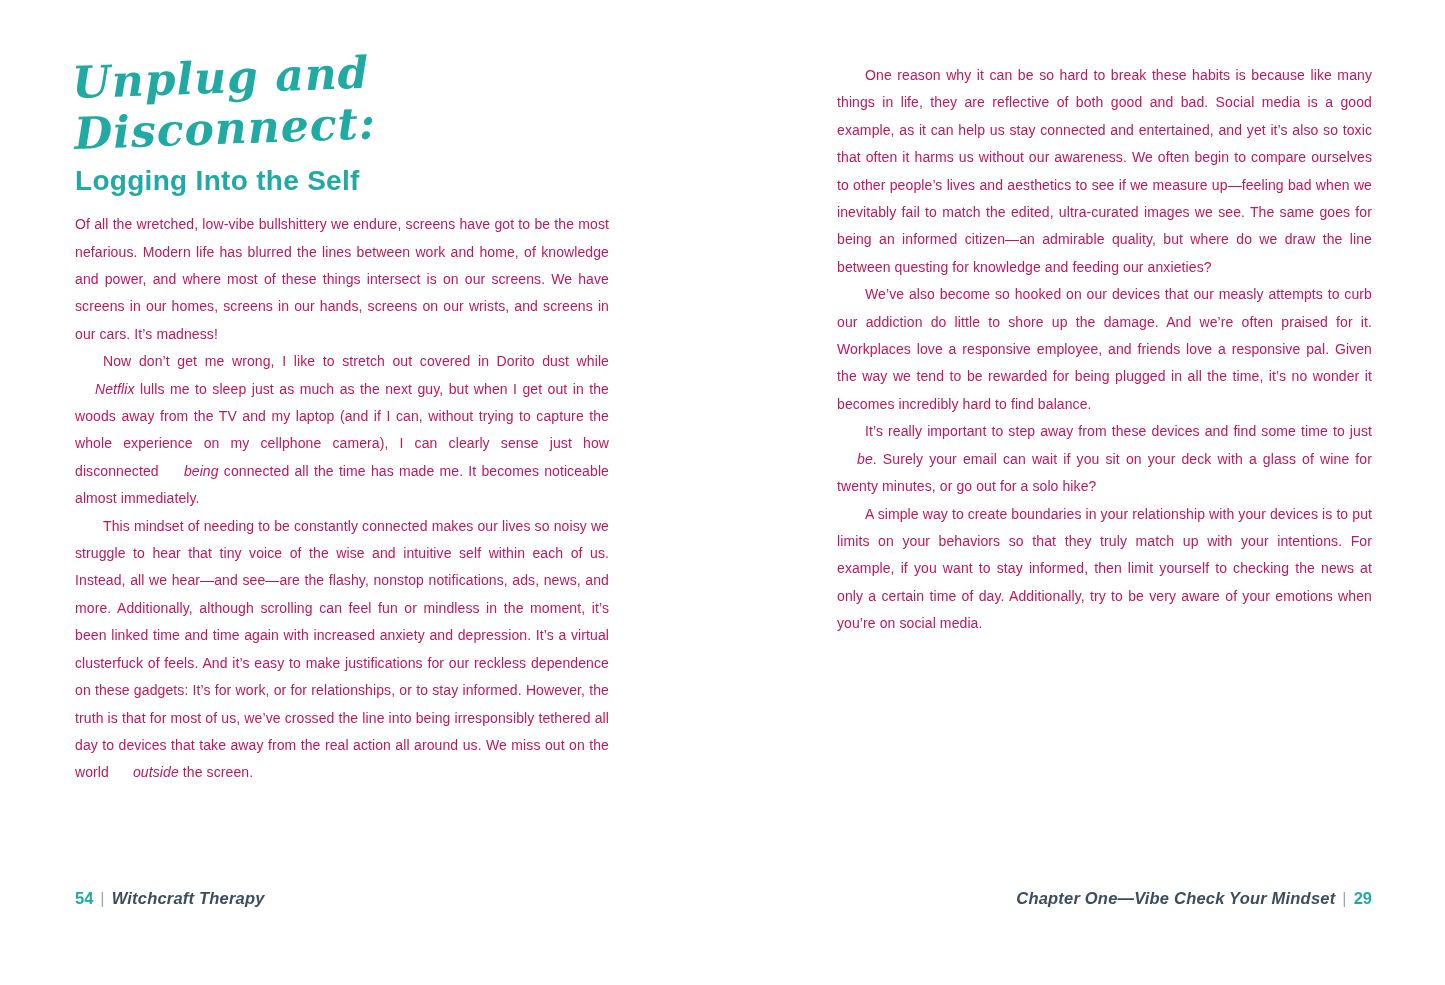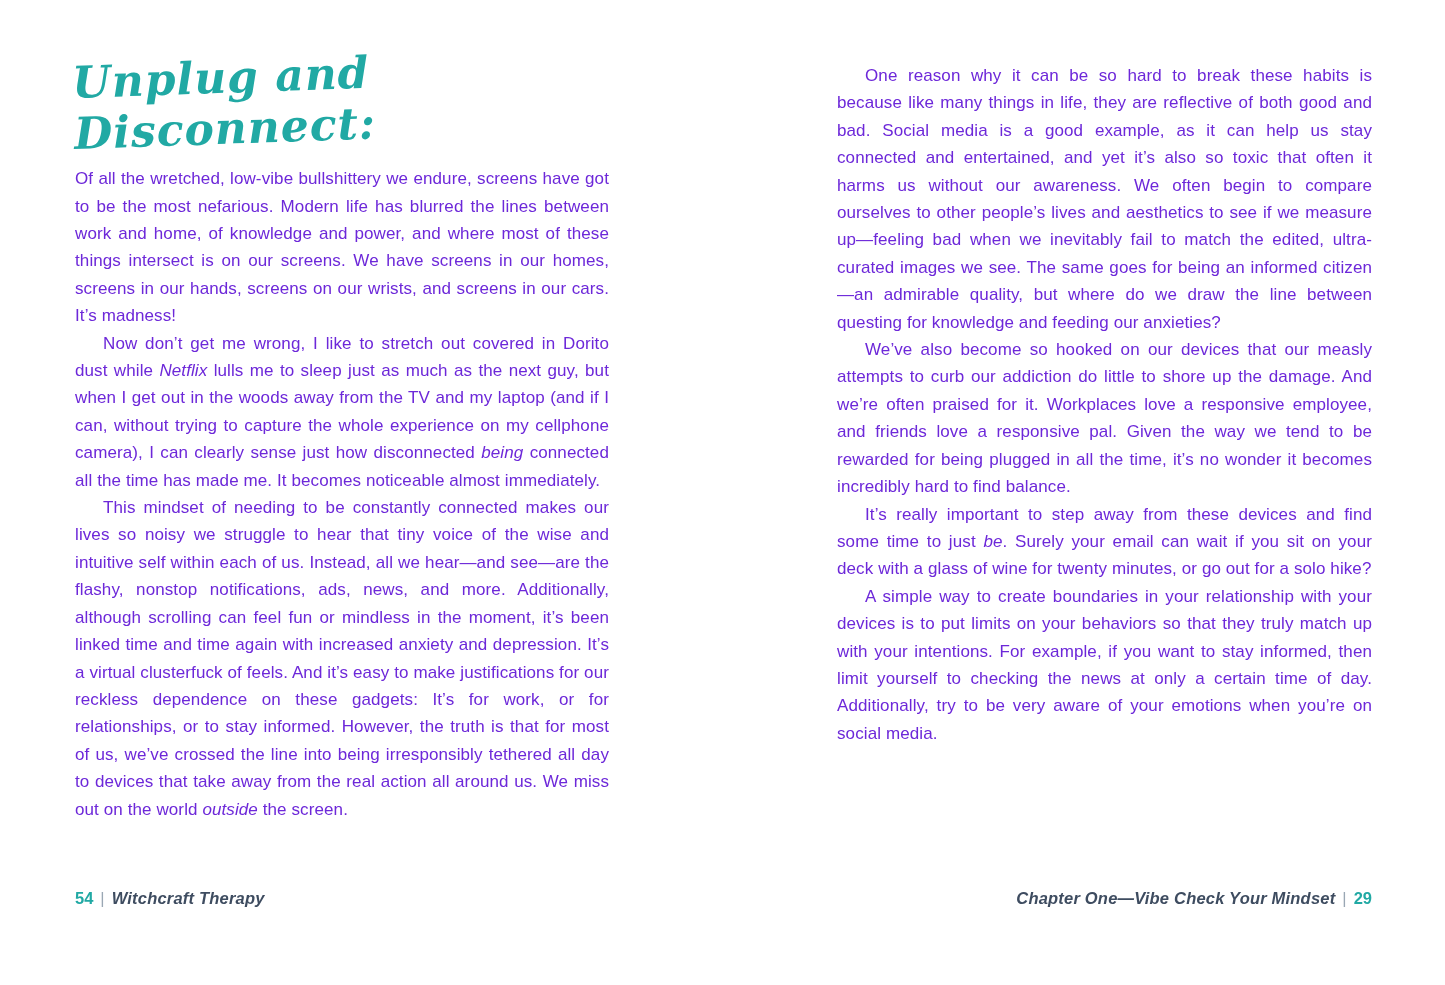--- a/index.html
+++ b/index.html
@@ -28,28 +28,28 @@
   }
   .sub-title {
     font-size: 28px;
     font-weight: bold;
     color: #21a9a4;
     letter-spacing: 0.3px;
     margin-bottom: 14px;
   }
 
   .para {
-    font-size: 17px;
+    font-size: 14px;
     line-height: 27.4px;
-    color: #6d28d9;
+    color: #be185d;
     text-align: justify;
     letter-spacing: 0.1px;
   }
   .para.indent { text-indent: 28px; }
-  .em-italic { font-style: italic; }
+  .em-italic { font-style: italic; margin-left: 20px; }
 
   .footer {
     position: absolute;
     top: 889px;
     font-size: 16.5px;
     white-space: nowrap;
   }
   .footer-left  { left: 75px; }
   .footer-right { left: 837px; width: 535px; text-align: right; }
   .page-num { color: #21a9a4; font-weight: bold; }
@@ -62,20 +62,21 @@
     margin-top: 36px;
   }
 </style>
 </head>
 <body>
 
 <div class="spread">
 
   <div class="col-left">
     <h1 class="script-title">Unplug and Disconnect:</h1>
+    <h2 class="sub-title">Logging Into the Self</h2>
 
     <p class="para"><span>Of all the wretched, low-vibe bullshittery we endure, screens have got to be the most nefarious. Modern life has blurred the lines between work and home, of knowledge and power, and where most of these things intersect is on our screens. We have screens in our homes, screens in our hands, screens on our wrists, and screens in our cars. It’s madness!</span></p>
     <p class="para indent"><span>Now don’t get me wrong, I like to stretch out covered in Dorito dust while </span><span class="em-italic">Netflix</span><span> lulls me to sleep just as much as the next guy, but when I get out in the woods away from the TV and my laptop (and if I can, without trying to capture the whole experience on my cellphone camera), I can clearly sense just how disconnected </span><span class="em-italic">being</span><span> connected all the time has made me. It becomes noticeable almost immediately.</span></p>
     <p class="para indent"><span>This mindset of needing to be constantly connected makes our lives so noisy we struggle to hear that tiny voice of the wise and intuitive self within each of us. Instead, all we hear—and see—are the flashy, nonstop notifications, ads, news, and more. Additionally, although scrolling can feel fun or mindless in the moment, it’s been linked time and time again with increased anxiety and depression. It’s a virtual clusterfuck of feels. And it’s easy to make justifications for our reckless dependence on these gadgets: It’s for work, or for relationships, or to stay informed. However, the truth is that for most of us, we’ve crossed the line into being irresponsibly tethered all day to devices that take away from the real action all around us. We miss out on the world </span><span class="em-italic">outside</span><span> the screen.</span></p>
   </div>
 
   <div class="col-right">
     <p class="para indent"><span>One reason why it can be so hard to break these habits is because like many things in life, they are reflective of both good and bad. Social media is a good example, as it can help us stay connected and entertained, and yet it’s also so toxic that often it harms us without our awareness. We often begin to compare ourselves to other people’s lives and aesthetics to see if we measure up—feeling bad when we inevitably fail to match the edited, ultra-curated images we see. The same goes for being an informed citizen—an admirable quality, but where do we draw the line between questing for knowledge and feeding our anxieties?</span></p>
     <p class="para indent"><span>We’ve also become so hooked on our devices that our measly attempts to curb our addiction do little to shore up the damage. And we’re often praised for it. Workplaces love a responsive employee, and friends love a responsive pal. Given the way we tend to be rewarded for being plugged in all the time, it’s no wonder it becomes incredibly hard to find balance.</span></p>
     <p class="para indent"><span>It’s really important to step away from these devices and find some time to just </span><span class="em-italic">be</span><span>. Surely your email can wait if you sit on your deck with a glass of wine for twenty minutes, or go out for a solo hike?</span></p>

